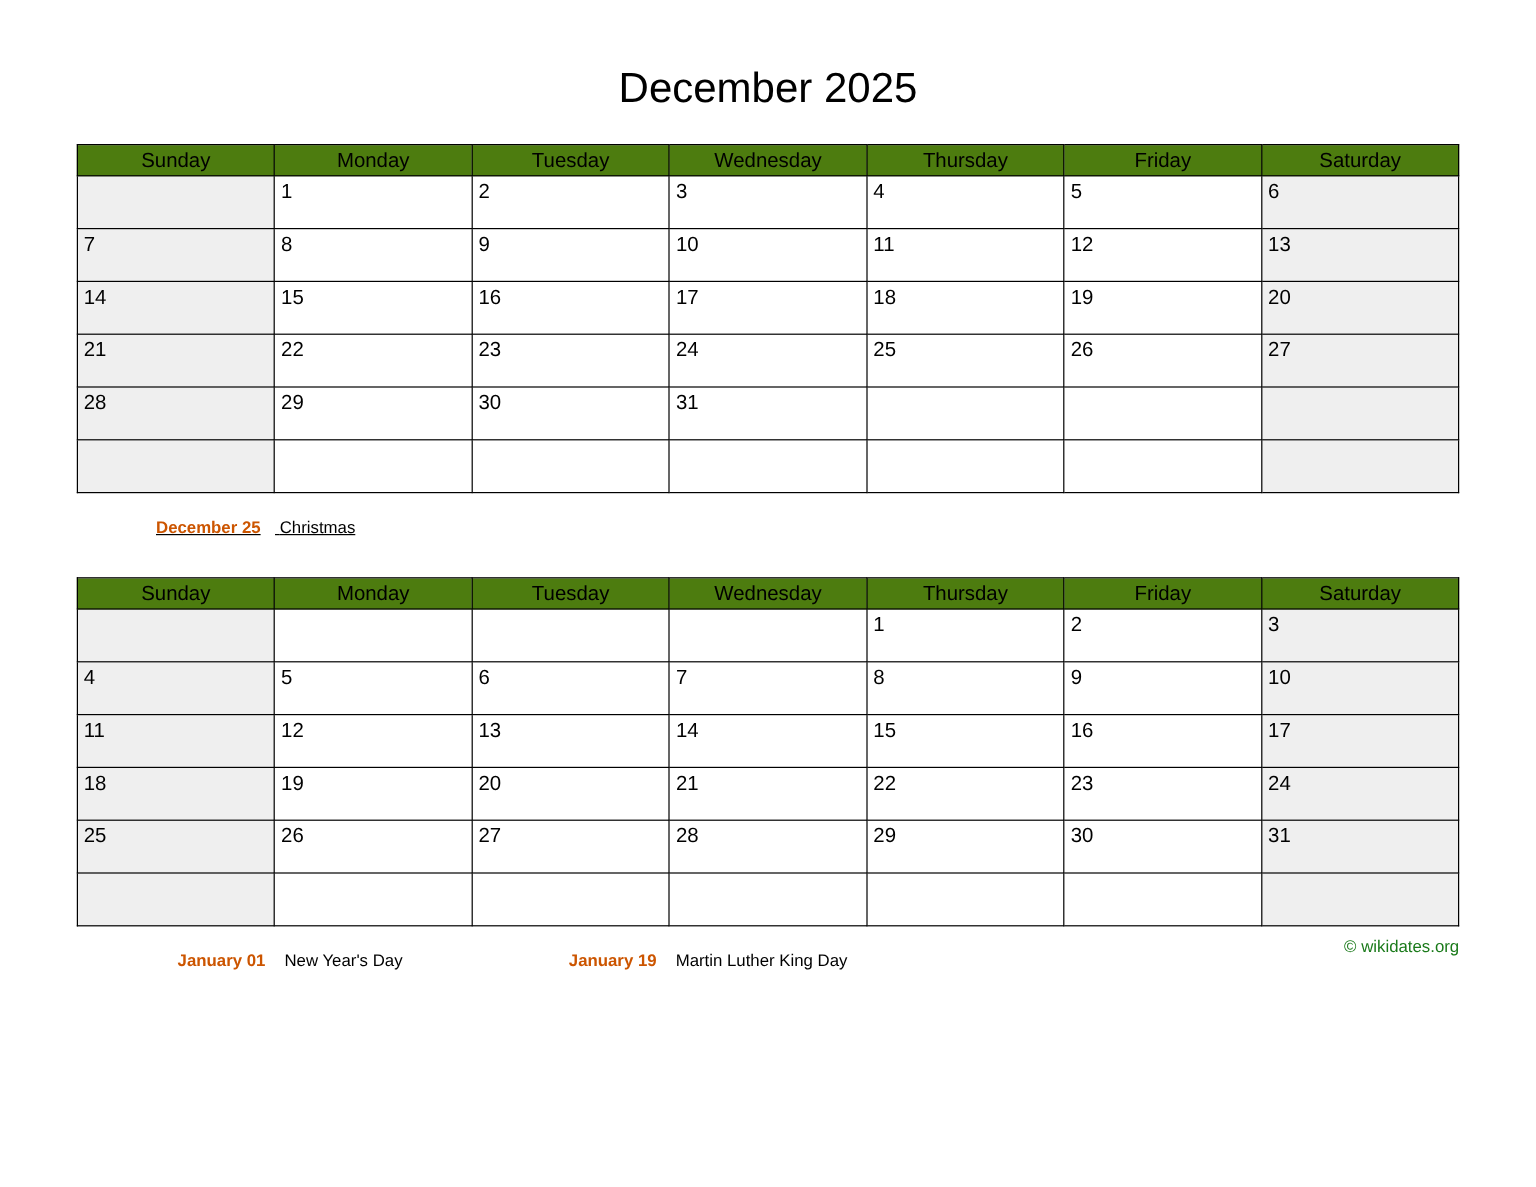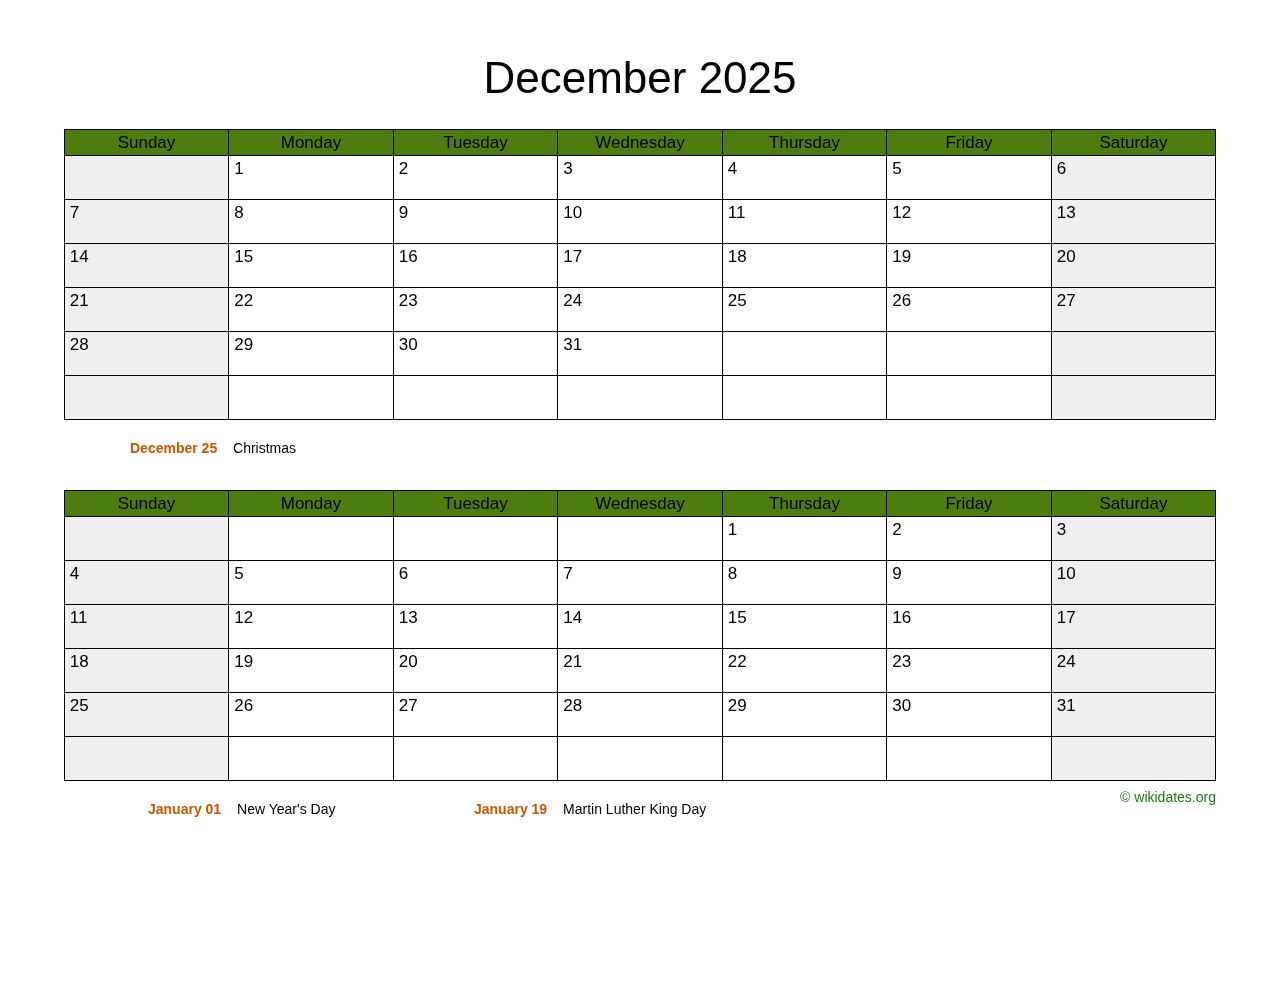--- a/index.html
+++ b/index.html
@@ -18,21 +18,21 @@
     width: 1280px;
     height: 989px;
     position: relative;
     box-sizing: border-box;
   }
   .month-block {
     position: relative;
   }
   .month-title {
     text-align: center;
-    font-size: 44px;
+    font-size: 35px;
     font-weight: normal;
     letter-spacing: 0px;
     color: #000000;
     line-height: 1;
   }
   #december-block .month-title {
     padding-top: 56px;
     padding-bottom: 0;
   }
   #january-block .month-title {
@@ -96,21 +96,21 @@
     white-space: nowrap;
   }
   .holiday .hdate {
     color: #cc5500;
     font-weight: bold;
     margin-right: 12px;
   }
   .holiday .hname {
     color: #000000;
   }
-  #dec-holidays .holiday.h0 { left: 66px; }
+  #dec-holidays .holiday.h0 { left: 66px; text-decoration: underline; }
   #jan-holidays .holiday.h0 { left: 84px; }
   #jan-holidays .holiday.h1 { left: 410px; }
   .credit {
     position: absolute;
     right: 0;
     top: 8px;
     font-size: 14px;
     color: #1a7a1a;
     white-space: nowrap;
   }

